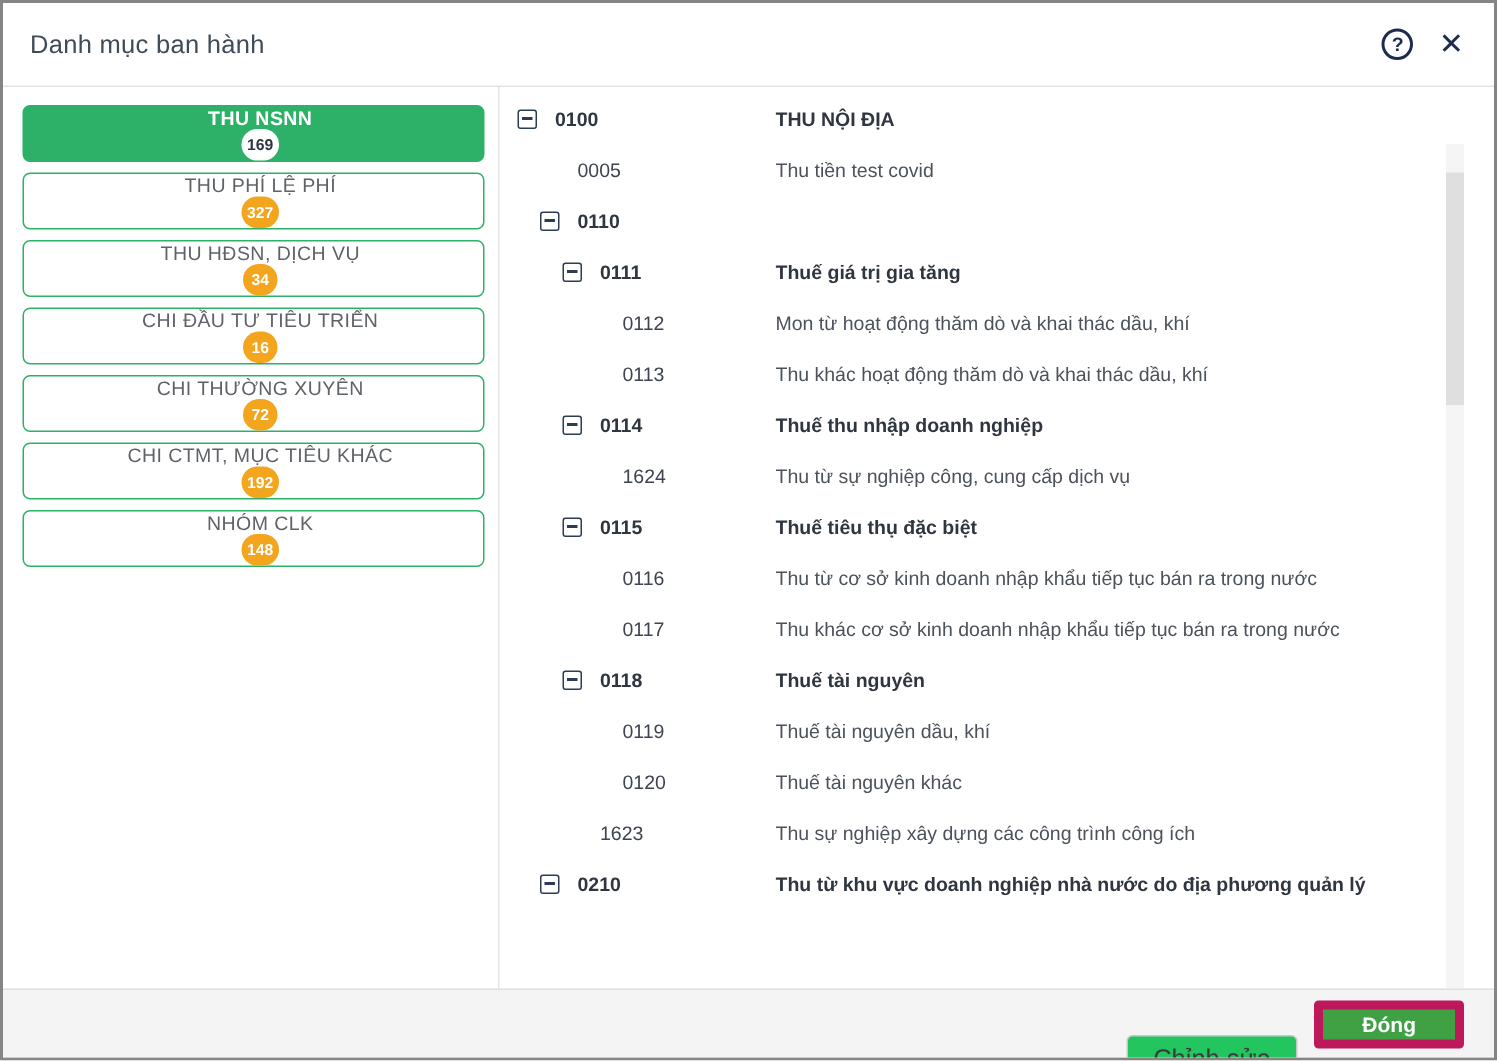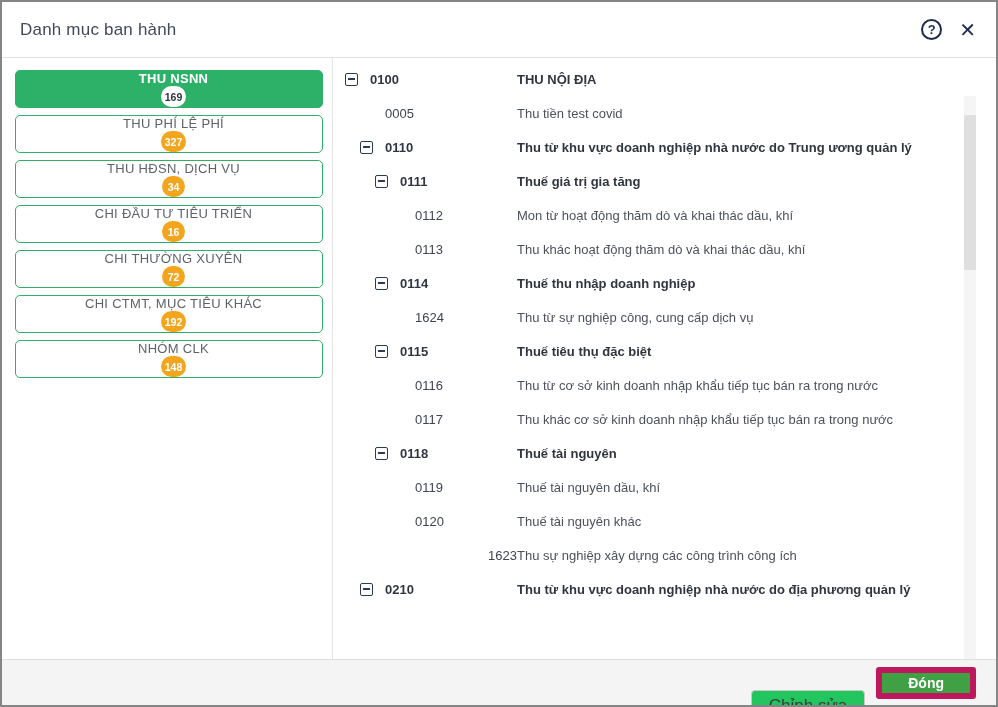--- a/index.html
+++ b/index.html
@@ -106,21 +106,20 @@
       <span class="minus-box" style="visibility: hidden;"></span>
       <span class="code">0005</span>
     </div>
     <div class="cell-content">Thu tiền test covid</div>
   </div>
             <div class="trow bold">
     <div class="cell-code" style="padding-left: 25px;">
       <span class="minus-box"></span>
       <span class="code">0110</span>
     </div>
-    <div class="cell-content">Thu từ khu vực doanh nghiệp nhà nước do Trung ương quản lý</div>
   </div>
             <div class="trow bold">
     <div class="cell-code" style="padding-left: 40px;">
       <span class="minus-box"></span>
       <span class="code">0111</span>
     </div>
     <div class="cell-content">Thuế giá trị gia tăng</div>
   </div>
             <div class="trow">
     <div class="cell-code" style="padding-left: 55px;">
@@ -186,21 +185,21 @@
     <div class="cell-content">Thuế tài nguyên dầu, khí</div>
   </div>
             <div class="trow">
     <div class="cell-code" style="padding-left: 55px;">
       <span class="minus-box" style="visibility: hidden;"></span>
       <span class="code">0120</span>
     </div>
     <div class="cell-content">Thuế tài nguyên khác</div>
   </div>
             <div class="trow">
-    <div class="cell-code" style="padding-left: 40px; justify-content: flex-end;">
+    <div class="cell-code" style="padding-left: 40px;">
       <span class="minus-box" style="visibility: hidden;"></span>
       <span class="code">1623</span>
     </div>
     <div class="cell-content">Thu sự nghiệp xây dựng các công trình công ích</div>
   </div>
             <div class="trow bold">
     <div class="cell-code" style="padding-left: 25px;">
       <span class="minus-box"></span>
       <span class="code">0210</span>
     </div>

